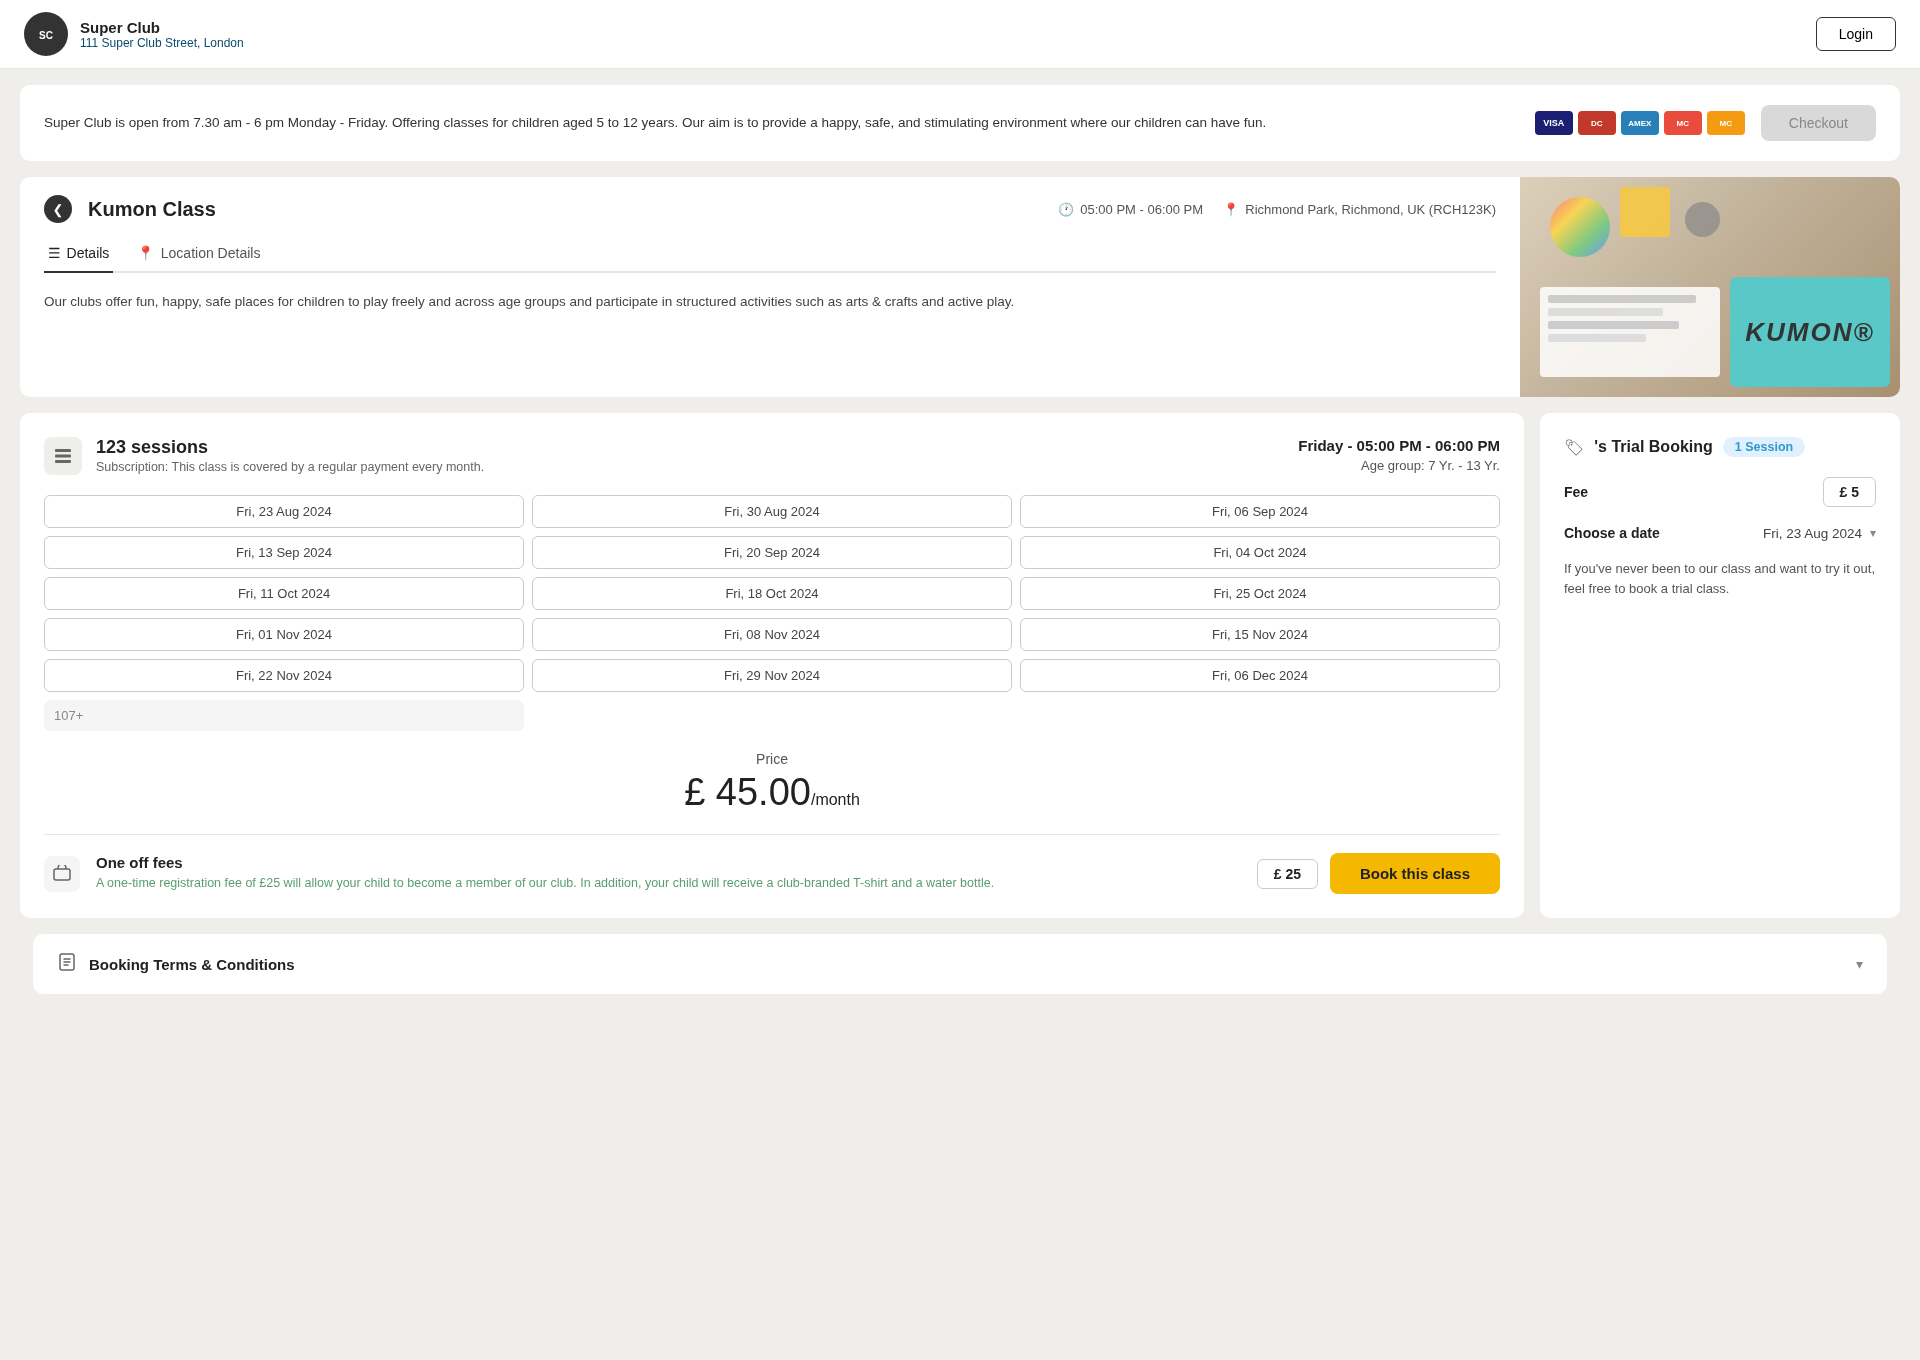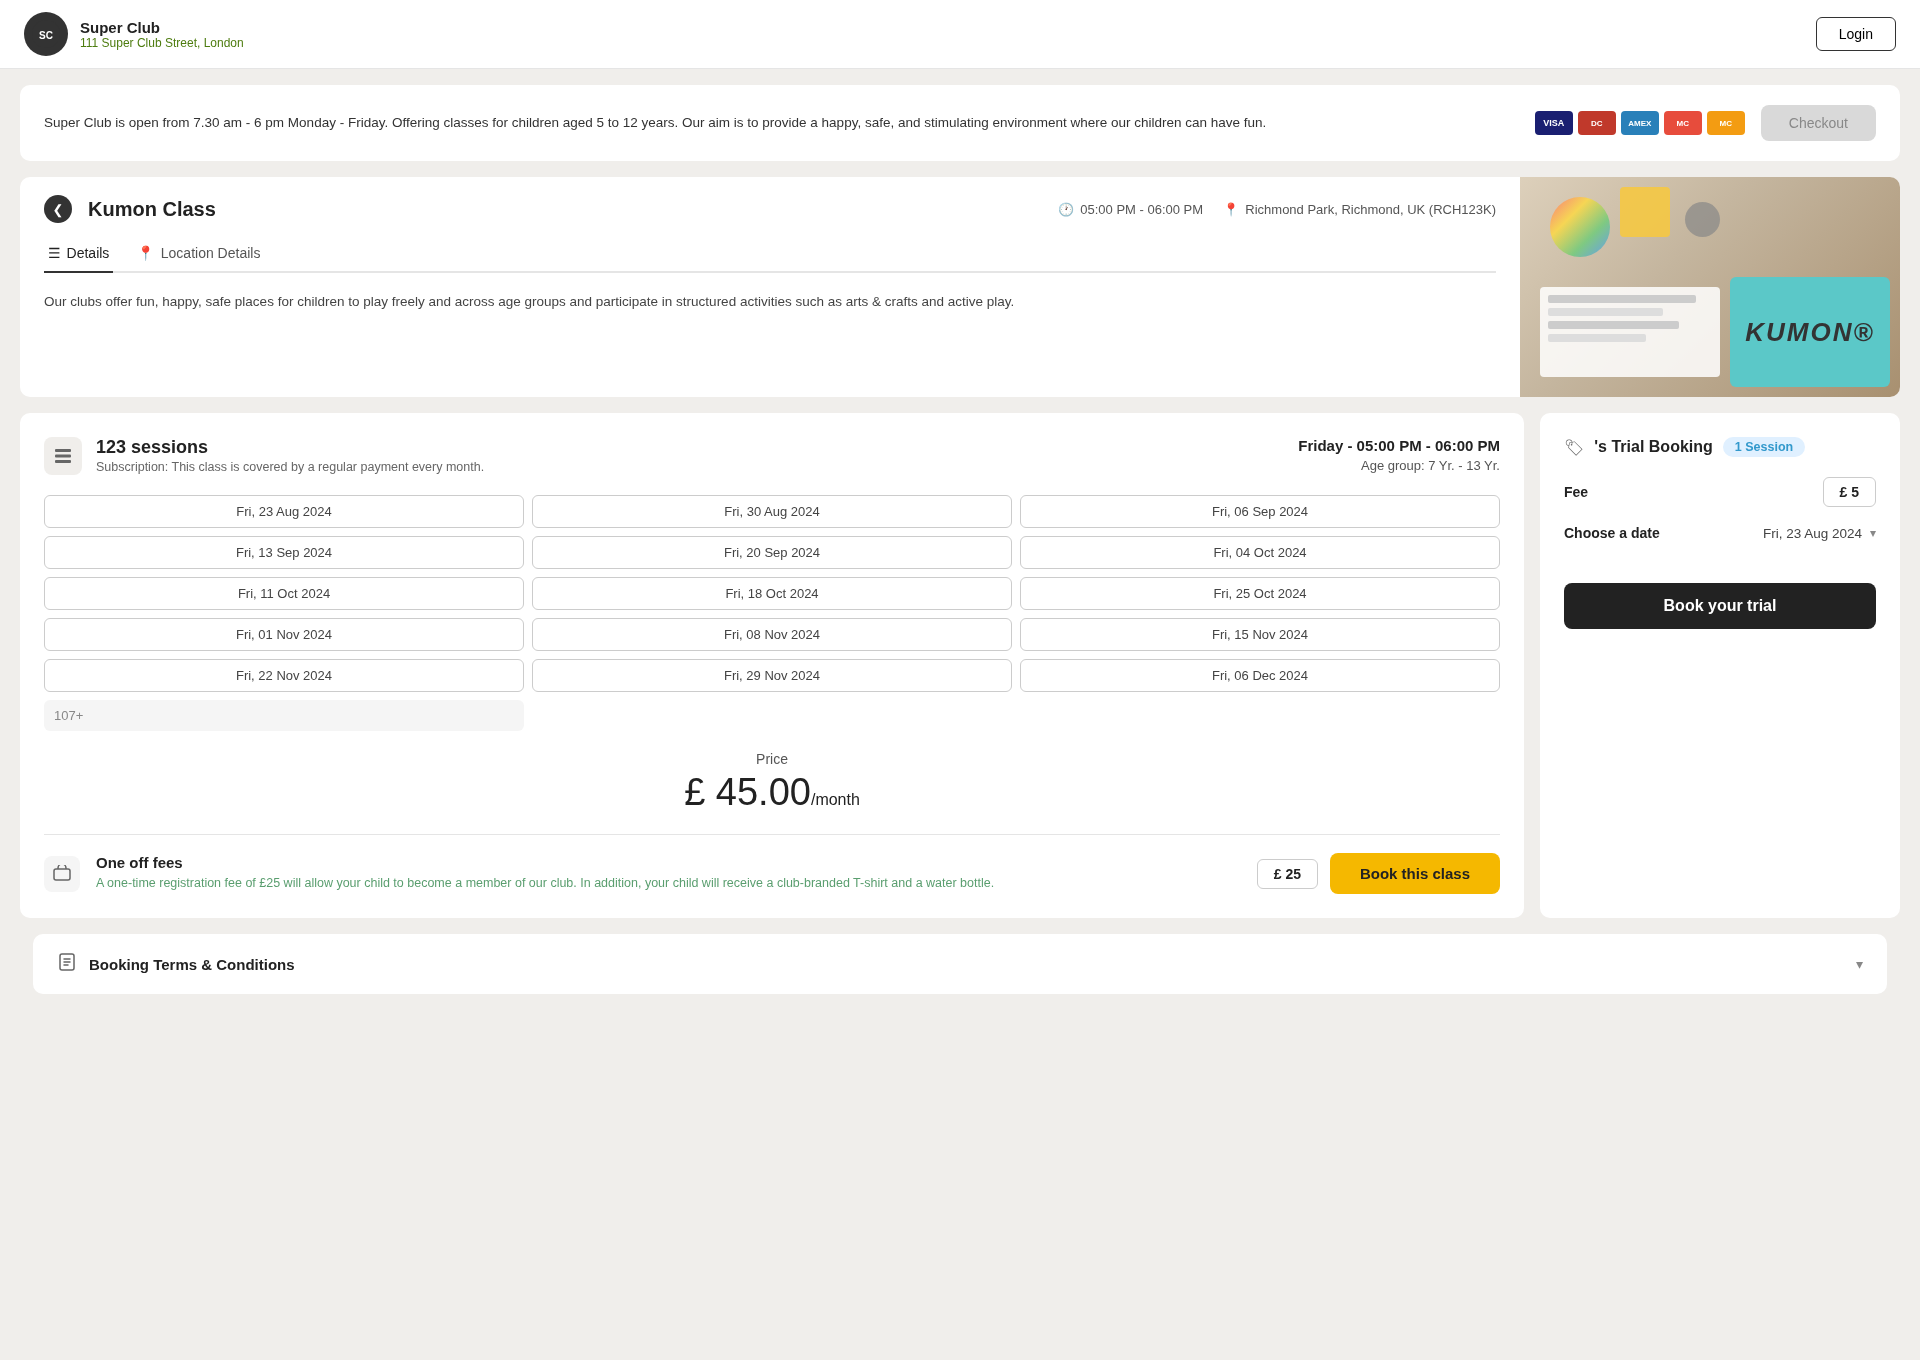--- a/index.html
+++ b/index.html
@@ -3,21 +3,21 @@
   <meta charset="utf-8">
   <style>
     * { box-sizing: border-box; margin: 0; padding: 0; }
     body { font-family: -apple-system, BlinkMacSystemFont, 'Segoe UI', sans-serif; background: #f0eeeb; color: #222; font-size: 14px; }
 
     
     .header { background: #fff; display: flex; align-items: center; justify-content: space-between; padding: 12px 24px; border-bottom: 1px solid #e5e5e5; }
     .header-left { display: flex; align-items: center; gap: 12px; }
     .logo { width: 44px; height: 44px; background: #333; border-radius: 50%; display: flex; align-items: center; justify-content: center; color: #fff; font-size: 11px; font-weight: bold; }
     .club-name { font-weight: 700; font-size: 15px; }
-    .club-address { font-size: 12px; color: #4d7c0f; }
+    .club-address { font-size: 12px; color: #0c4a6e; }
     .login-btn { border: 1.5px solid #333; background: #fff; padding: 8px 22px; border-radius: 6px; cursor: pointer; font-size: 14px; font-weight: 500; }
 
     
     .banner { background: #fff; margin: 16px 20px; border-radius: 10px; padding: 20px 24px; display: flex; align-items: center; justify-content: space-between; gap: 20px; }
     .banner-text { flex: 1; font-size: 13.5px; color: #333; line-height: 1.5; }
     .banner-right { display: flex; align-items: center; gap: 16px; }
     .payment-icons { display: flex; gap: 5px; }
     .pay-icon { width: 38px; height: 24px; border-radius: 4px; display: flex; align-items: center; justify-content: center; font-size: 9px; font-weight: bold; }
     .pay-visa { background: #1a1f71; color: #fff; }
     .pay-diners { background: #004a97; color: #fff; }
@@ -262,22 +262,22 @@
     </div>
 
     <div class="date-row">
       <span class="date-label">Choose a date</span>
       <div class="date-value">
         <span>Fri, 23 Aug 2024</span>
         <span class="chevron">▾</span>
       </div>
     </div>
 
-
-    <button class="trial-btn">Book your trial</button>
+    <p class="trial-info">If you've never been to our class and want to try it out, feel free to book a trial class.</p>
+
   </div>
 </div>
 
 <div class="terms-section">
   <div class="terms-left">
     <span class="terms-icon">
       <svg width="20" height="20" viewBox="0 0 20 20" fill="none">
         <rect x="3" y="2" width="14" height="16" rx="2" stroke="#666" stroke-width="1.5"></rect>
         <path d="M7 7h6M7 10h6M7 13h4" stroke="#666" stroke-width="1.5" stroke-linecap="round"></path>
       </svg>

